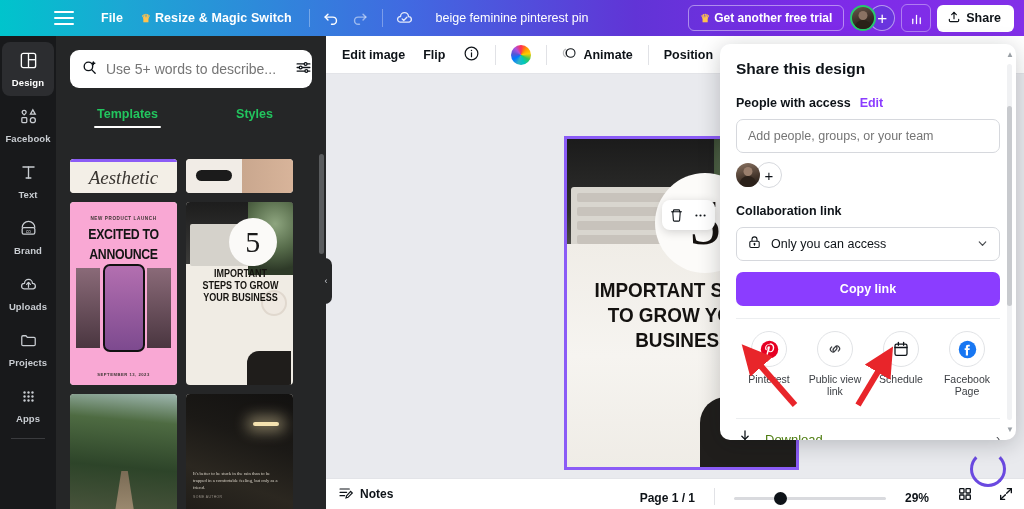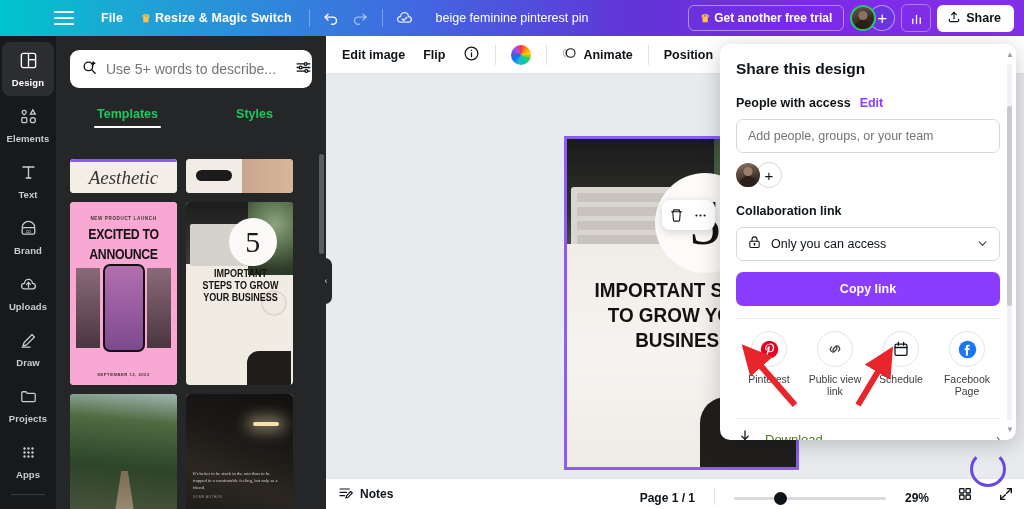--- a/index.html
+++ b/index.html
@@ -321,21 +321,21 @@
     </div>
     <div class="rail-item">
       <span>
         <svg width="19" height="19" viewBox="0 0 24 24" fill="none" stroke="currentColor" stroke-width="1.6">
             <path d="M6.5 4.2c-1.4 0-2.5 1.1-2.5 2.4 0 2 2.6 3.4 2.5 3.4s2.5-1.4 2.5-3.4c0-1.3-1.1-2.4-2.5-2.4z"></path>
             <path d="M17.5 3.6 20.6 9h-6.2z"></path>
             <rect x="3.6" y="13.5" width="6.2" height="6.2" rx="1"></rect>
             <circle cx="17.5" cy="16.6" r="3.2"></circle>
           </svg>
       </span>
-      <span class="rail-label">Elements</span>
+      <span class="rail-label">Facebook</span>
     </div>
     <div class="rail-item">
       <span>
         <svg width="19" height="19" viewBox="0 0 24 24" fill="none" stroke="currentColor" stroke-width="1.7" stroke-linecap="round">
             <line x1="5" y1="5" x2="19" y2="5"></line>
             <line x1="12" y1="5" x2="12" y2="19"></line>
             <line x1="9" y1="19" x2="15" y2="19"></line>
           </svg>
       </span>
       <span class="rail-label">Text</span>
@@ -352,29 +352,20 @@
     </div>
     <div class="rail-item">
       <span>
         <svg width="19" height="19" viewBox="0 0 24 24" fill="none" stroke="currentColor" stroke-width="1.6" stroke-linecap="round" stroke-linejoin="round">
             <path d="M18 17.5a3.5 3.5 0 0 0-1-6.9A5 5 0 0 0 7 10.5a3.5 3.5 0 0 0-.5 7H18z"></path>
             <path d="M12 15.5V9.5"></path>
             <polyline points="9.6 11.8 12 9.4 14.4 11.8"></polyline>
           </svg>
       </span>
       <span class="rail-label">Uploads</span>
-    </div>
-    <div class="rail-item">
-      <span>
-        <svg width="19" height="19" viewBox="0 0 24 24" fill="none" stroke="currentColor" stroke-width="1.6" stroke-linecap="round" stroke-linejoin="round">
-            <path d="M16.5 4.5 19.5 7.5 9.5 17.5 5 19 6.5 14.5z"></path>
-            <line x1="4" y1="20.5" x2="14" y2="20.5"></line>
-          </svg>
-      </span>
-      <span class="rail-label">Draw</span>
     </div>
     <div class="rail-item">
       <span>
         <svg width="19" height="19" viewBox="0 0 24 24" fill="none" stroke="currentColor" stroke-width="1.6" stroke-linejoin="round">
             <path d="M3.5 7.5a1.5 1.5 0 0 1 1.5-1.5h3.8l1.7 2H19a1.5 1.5 0 0 1 1.5 1.5v7.5a1.5 1.5 0 0 1-1.5 1.5H5a1.5 1.5 0 0 1-1.5-1.5z"></path>
           </svg>
       </span>
       <span class="rail-label">Projects</span>
     </div>
     <div class="rail-item">

